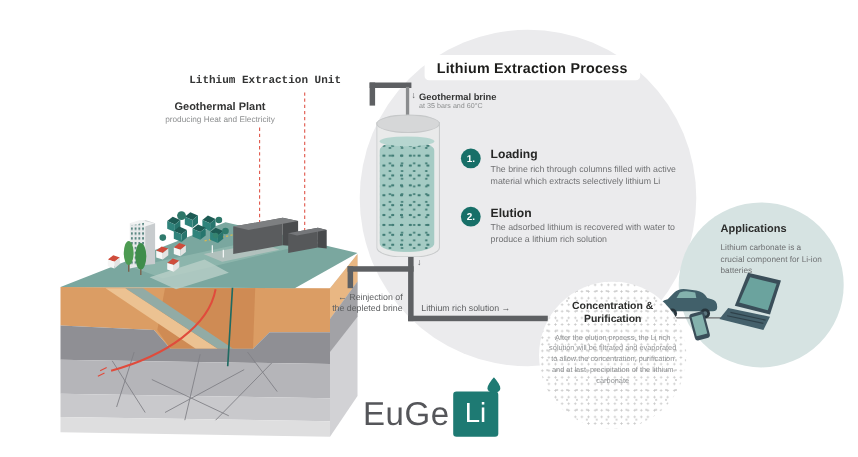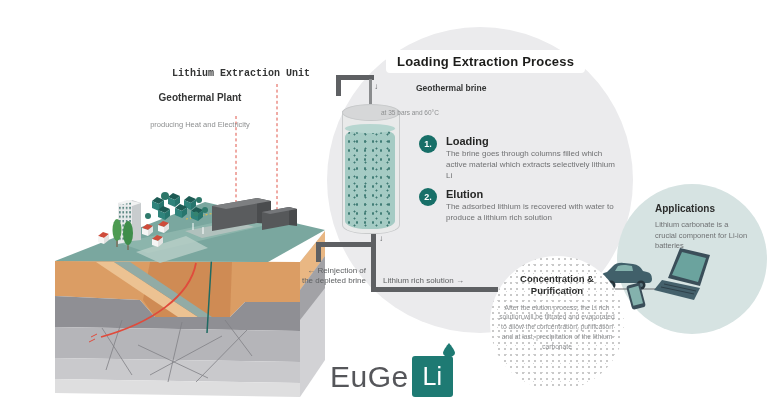--- a/index.html
+++ b/index.html
@@ -20,21 +20,21 @@
   .col-ellipse{left:0;top:0;width:56px;height:15px;border-radius:50%;background:#d6d7d8;border:1px solid #c6c8c9;}
   .col-body{left:0;top:7px;width:56px;height:122px;background:#e9eaea;border:1px solid #c9cbcc;border-top:none;
       border-radius:0 0 24px 24px/0 0 9px 9px;}
   .col-surface{left:3px;top:20px;width:50px;height:9px;border-radius:50%;background:#b7d6d0;z-index:2;}
   .col-liquid{left:3px;top:24px;width:50px;height:101px;background:#a5cbc4;
       border-radius:50% 50% 22px 22px/9px 9px 8px 8px;
       background-image:radial-gradient(circle,#417d76 1px,transparent 1.4px),
                        radial-gradient(circle,#3d7871 .8px,transparent 1.2px);
       background-size:8px 9px,11px 7px;background-position:0 0,4px 3px;background-color:#a5cbc4;}
   .lbl-bold{position:absolute;font-weight:bold;color:#343535;z-index:4;}
-  .lbl-gray{position:absolute;color:#8d8f90;z-index:4;margin-top:16px;}
+  .lbl-gray{position:absolute;color:#8d8f90;z-index:4;}
   .step-badge{position:absolute;width:18px;height:18px;border-radius:50%;background:#176f68;color:#fff;
       font-size:9px;font-weight:bold;display:flex;align-items:center;justify-content:center;z-index:4;}
   .step-title{position:absolute;font-size:11px;font-weight:bold;color:#262726;z-index:4;}
   .step-desc{position:absolute;font-size:8px;color:#707173;line-height:1.35;z-index:4;}
   .flow-lbl{position:absolute;font-size:8px;color:#5f6163;line-height:1.3;z-index:4;}
   .conc-title{margin:17px auto 0;width:90px;text-align:center;font-size:9.5px;font-weight:bold;color:#2b2c2b;line-height:1.25;}
   .conc-body{margin:6px auto 0;width:118px;text-align:center;font-size:6.7px;color:#8f9193;line-height:1.45;}
   .apps-title{position:absolute;left:38px;top:19px;font-size:10px;font-weight:bold;color:#2b2c2b;}
   .apps-body{position:absolute;left:38px;top:36px;width:94px;font-size:7.5px;color:#6f7173;line-height:1.42;}
   .logo{left:330px;top:356px;display:flex;align-items:flex-end;z-index:4;}
@@ -189,45 +189,45 @@
       <polygon points="262,212 289,207 289,225 262,230" fill="#56585a"></polygon>
       <polygon points="289,207 297,209 297,226 289,225" fill="#484a4c"></polygon>
       <polygon points="262,212 289,207 297,209 270,214" fill="#75777a"></polygon>
     </g>
   </svg>
 
   <div class="lbl-bold" style="left:172px;top:68px;font-size:10px;font-family:Liberation Mono, monospace;">Lithium Extraction Unit</div>
   <div class="lbl-bold" style="left:135px;top:92px;width:130px;text-align:center;font-size:10px;">Geothermal Plant</div>
   <div class="lbl-gray" style="left:135px;top:104px;width:130px;text-align:center;font-size:7.5px;">producing Heat and Electricity</div>
 
-  <div class="abs title-pill">Loading Extraction Process</div>
+  <div class="abs title-pill">Lithium Extraction Process</div>
 
   <div class="pipe" style="left:336px;top:75px;width:38px;height:5px;"></div>
   <div class="pipe" style="left:336px;top:75px;width:5px;height:21px;"></div>
   <div class="pipe-thin" style="left:369px;top:79px;width:3px;height:32px;"></div>
   <div class="pipe" style="left:371px;top:233px;width:5px;height:59px;"></div>
   <div class="pipe" style="left:316px;top:242px;width:60px;height:5px;"></div>
   <div class="pipe" style="left:316px;top:242px;width:5px;height:20px;"></div>
   <div class="pipe" style="left:371px;top:287px;width:127px;height:5px;"></div>
   <span class="arrow" style="left:374px;top:83px;">↓</span>
   <span class="arrow" style="left:379px;top:235px;">↓</span>
 
   <div class="abs column">
     <div class="abs col-body"></div>
     <div class="abs col-liquid"></div>
     <div class="abs col-surface"></div>
     <div class="abs col-ellipse"></div>
   </div>
 
-  <div class="lbl-bold" style="left:381px;top:83px;font-size:8.5px;margin-left:35px;">Geothermal brine</div>
+  <div class="lbl-bold" style="left:381px;top:83px;font-size:8.5px;">Geothermal brine</div>
   <div class="lbl-gray" style="left:381px;top:93px;font-size:6.5px;">at 35 bars and 60°C</div>
 
   <div class="step-badge" style="left:419px;top:135px;">1.</div>
   <div class="step-title" style="left:446px;top:135px;">Loading</div>
-  <div class="step-desc" style="left:446px;top:149px;width:172px;">The brine goes through columns filled which active material which extracts selectively lithium Li</div>
+  <div class="step-desc" style="left:446px;top:149px;width:172px;">The brine rich through columns filled with active material which extracts selectively lithium Li</div>
 
   <div class="step-badge" style="left:419px;top:188px;">2.</div>
   <div class="step-title" style="left:446px;top:188px;">Elution</div>
   <div class="step-desc" style="left:446px;top:202px;width:182px;">The adsorbed lithium is recovered with water to produce a lithium rich solution</div>
 
   <div class="flow-lbl" style="left:300px;top:266px;width:66px;text-align:right;">← Reinjection of the depleted brine</div>
   <div class="flow-lbl" style="left:383px;top:276px;">Lithium rich solution →</div>
 
   <div class="abs apps-circle">
     <div class="apps-title">Applications</div>

